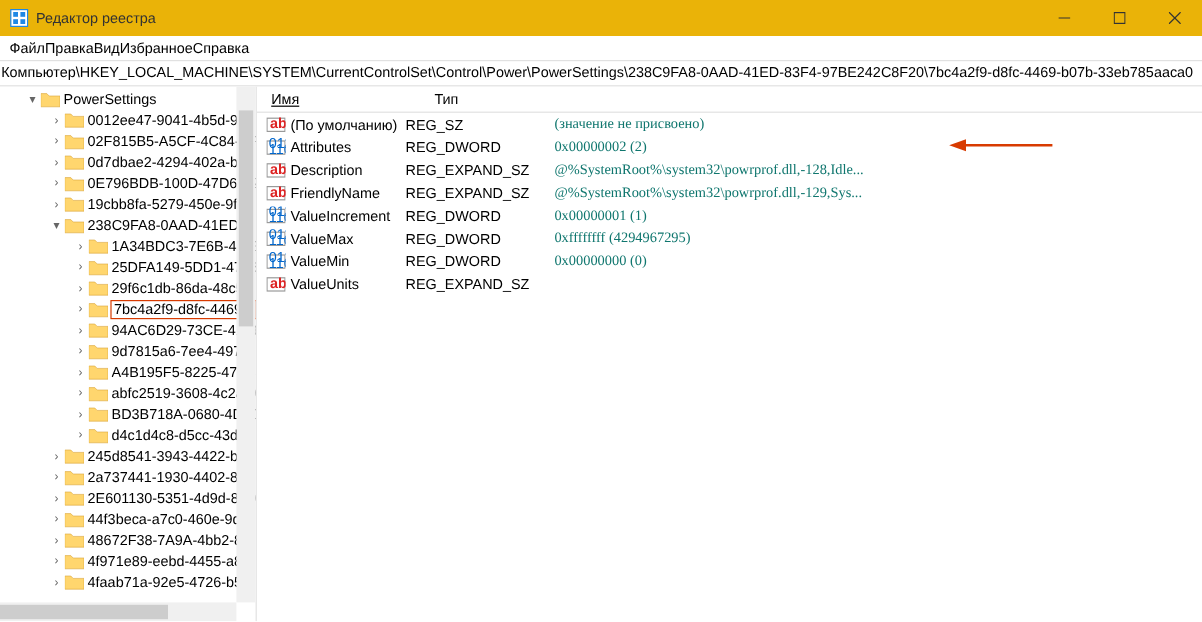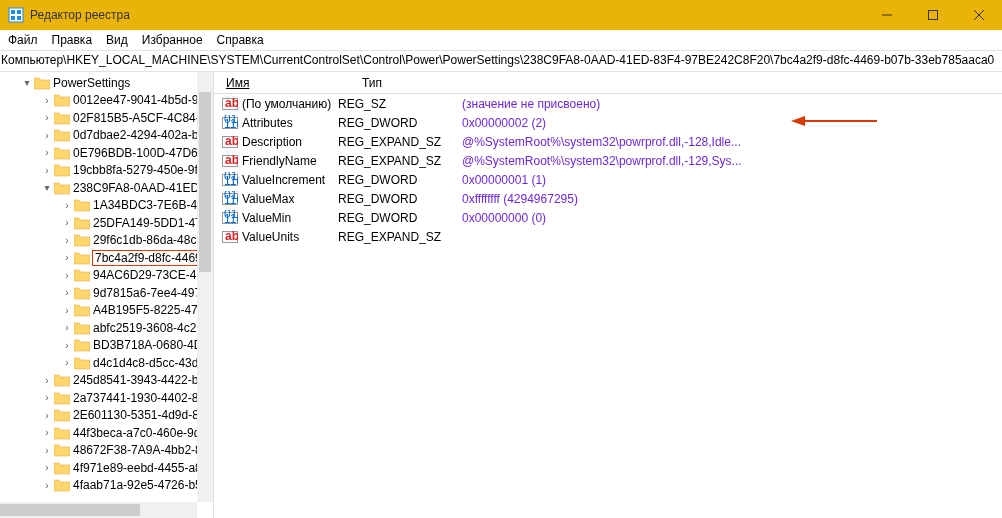--- a/index.html
+++ b/index.html
@@ -2,21 +2,21 @@
 <html><head>
 <meta charset="utf-8">
 <style>
 * { box-sizing: border-box; margin: 0; padding: 0; font-family: "Segoe UI", Tahoma, sans-serif; font-size: 12px; }
 body { background: #fff; width: 1002px; height: 518px; overflow: hidden; display: flex; flex-direction: column; }
 .titlebar { height: 30px; display: flex; align-items: center; padding-left: 8px; background: #eab308; }
 .titlebar .app-icon { width: 16px; height: 16px; margin-right: 6px; }
 .titlebar .title { color: #333; }
 .titlebar .win-controls { margin-left: auto; display: flex; }
 .titlebar .win-btn { width: 46px; height: 30px; display: flex; align-items: center; justify-content: center; color: #666; }
-.menubar { height: 20px; display: flex; align-items: center; padding: 0 8px; gap: 14px; color: #000; }
+.menubar { height: 20px; display: flex; align-items: center; padding: 0 8px; color: #000; }
 .menubar span { cursor: default; }
 .addrbar { height: 22px; border-top: 1px solid #e1e1e1; border-bottom: 1px solid #e1e1e1; padding: 2px 1px; color: #000; white-space: nowrap; overflow: hidden; }
 .content { flex: 1; display: flex; overflow: hidden; }
 .tree { width: 214px; border-right: 1px solid #e1e1e1; overflow-y: auto; overflow-x: hidden; position: relative; }
 .tree .scrollbar-y { position: absolute; right: 0; top: 0; bottom: 16px; width: 16px; background: #f0f0f0; }
 .tree .scrollbar-y .thumb { position: absolute; left: 2px; right: 2px; top: 20px; height: 180px; background: #cdcdcd; }
 .tree .scrollbar-x { position: absolute; left: 0; right: 16px; bottom: 0; height: 16px; background: #f0f0f0; }
 .tree .scrollbar-x .thumb { position: absolute; top: 2px; bottom: 2px; left: 0; width: 140px; background: #cdcdcd; }
 .tree-inner { padding-top: 2px; padding-bottom: 18px; }
 .node { display: flex; align-items: center; height: 17.5px; white-space: nowrap; cursor: default; }
@@ -28,21 +28,21 @@
 .node.selected .label { outline: 1px solid #d83b01; outline-offset: 0; padding: 0 2px; }
 .list { flex: 1; overflow: hidden; position: relative; }
 .list .head { height: 22px; display: flex; align-items: center; border-bottom: 1px solid #e1e1e1; padding: 0 4px; color: #000; }
 .list .head .col-name { width: 116px; padding-left: 8px; text-decoration: underline; }
 .list .head .col-type { width: 124px; margin-left: 28px; }
 .list .head .col-val { flex: 1; }
 .row { display: flex; align-items: center; height: 19px; padding: 0 4px; }
 .row .ri { width: 16px; height: 16px; margin: 0 4px 0 4px; flex-shrink: 0; text-align: right; }
 .row .name { width: 96px; color: #000; overflow: hidden; }
 .row .type { width: 124px; color: #000; }
-.row .val { flex: 1; color: #6d28d9; overflow: hidden; white-space: nowrap; text-overflow: ellipsis; }
+.row .val { flex: 1; color: #0f766e; overflow: hidden; white-space: nowrap; text-overflow: ellipsis; font-family: Liberation Serif, serif; }
 .arrow { position: absolute; left: 575px; top: 41px; pointer-events: none; }
 .folder svg, .ri svg, .app-icon svg { display: block; }
 </style>
 </head>
 <body>
 
 <div class="titlebar">
   <span class="app-icon">
     <svg width="16" height="16" viewBox="0 0 16 16">
         <rect x="1" y="1" width="14" height="14" fill="#fff" stroke="#1e88e5"></rect>

